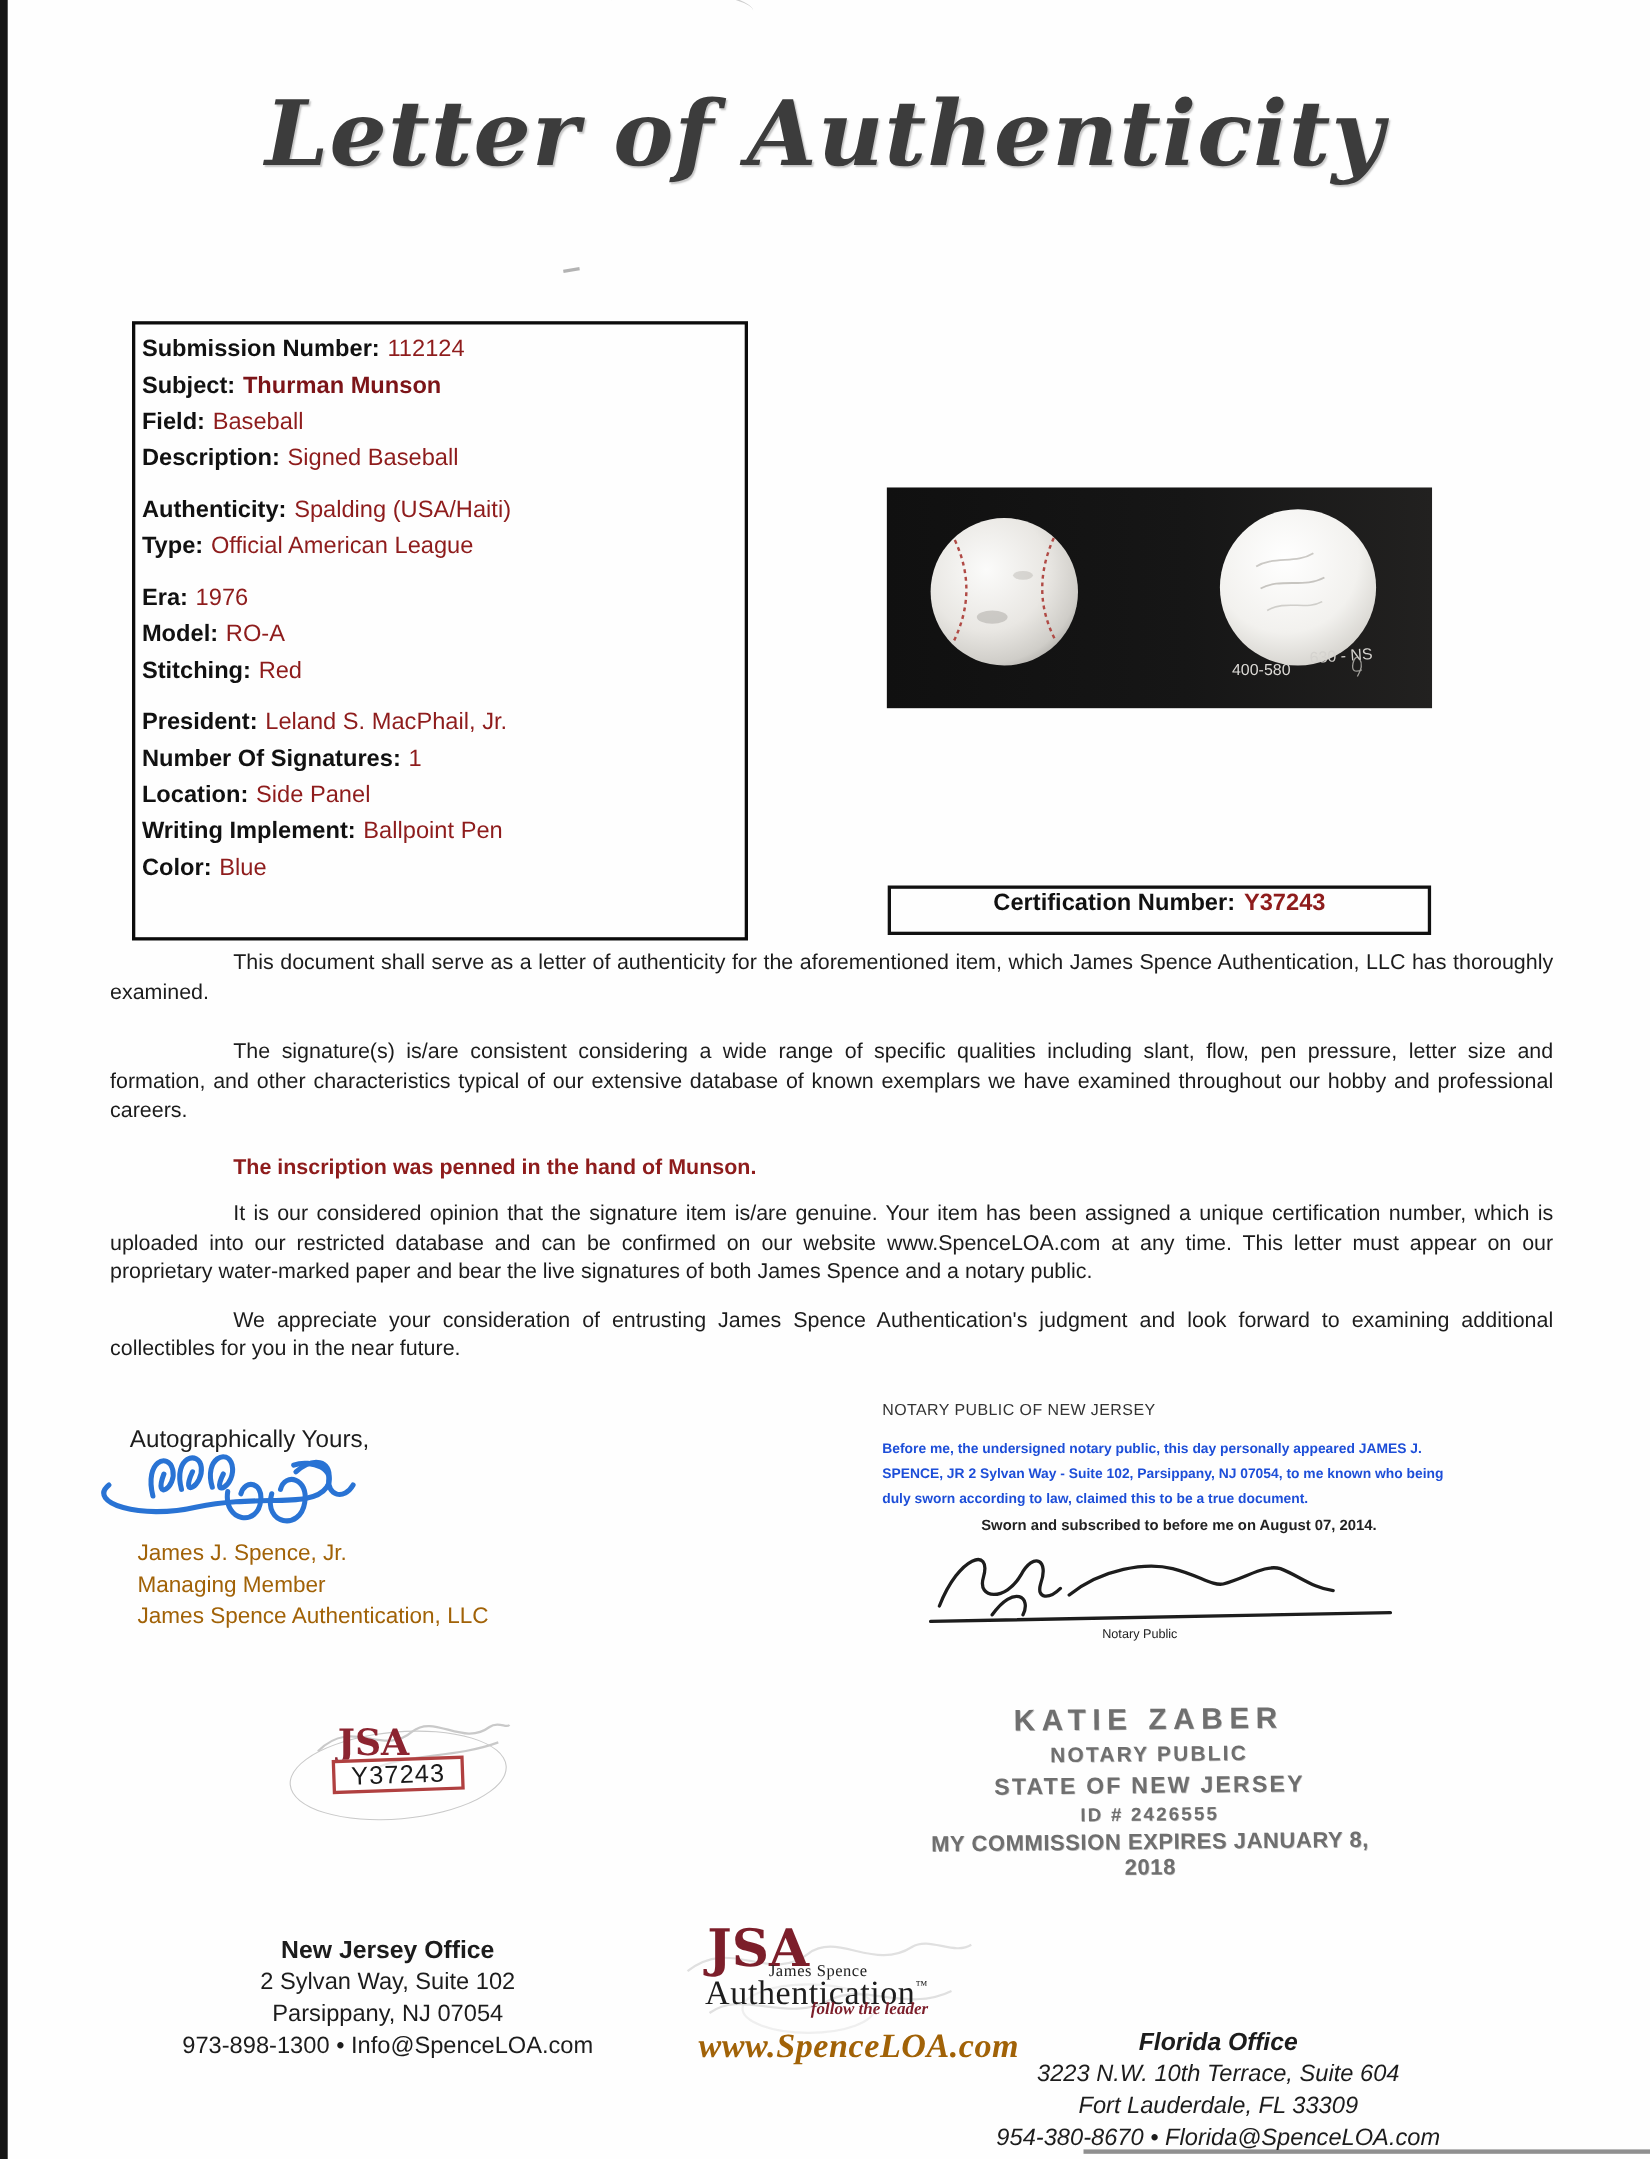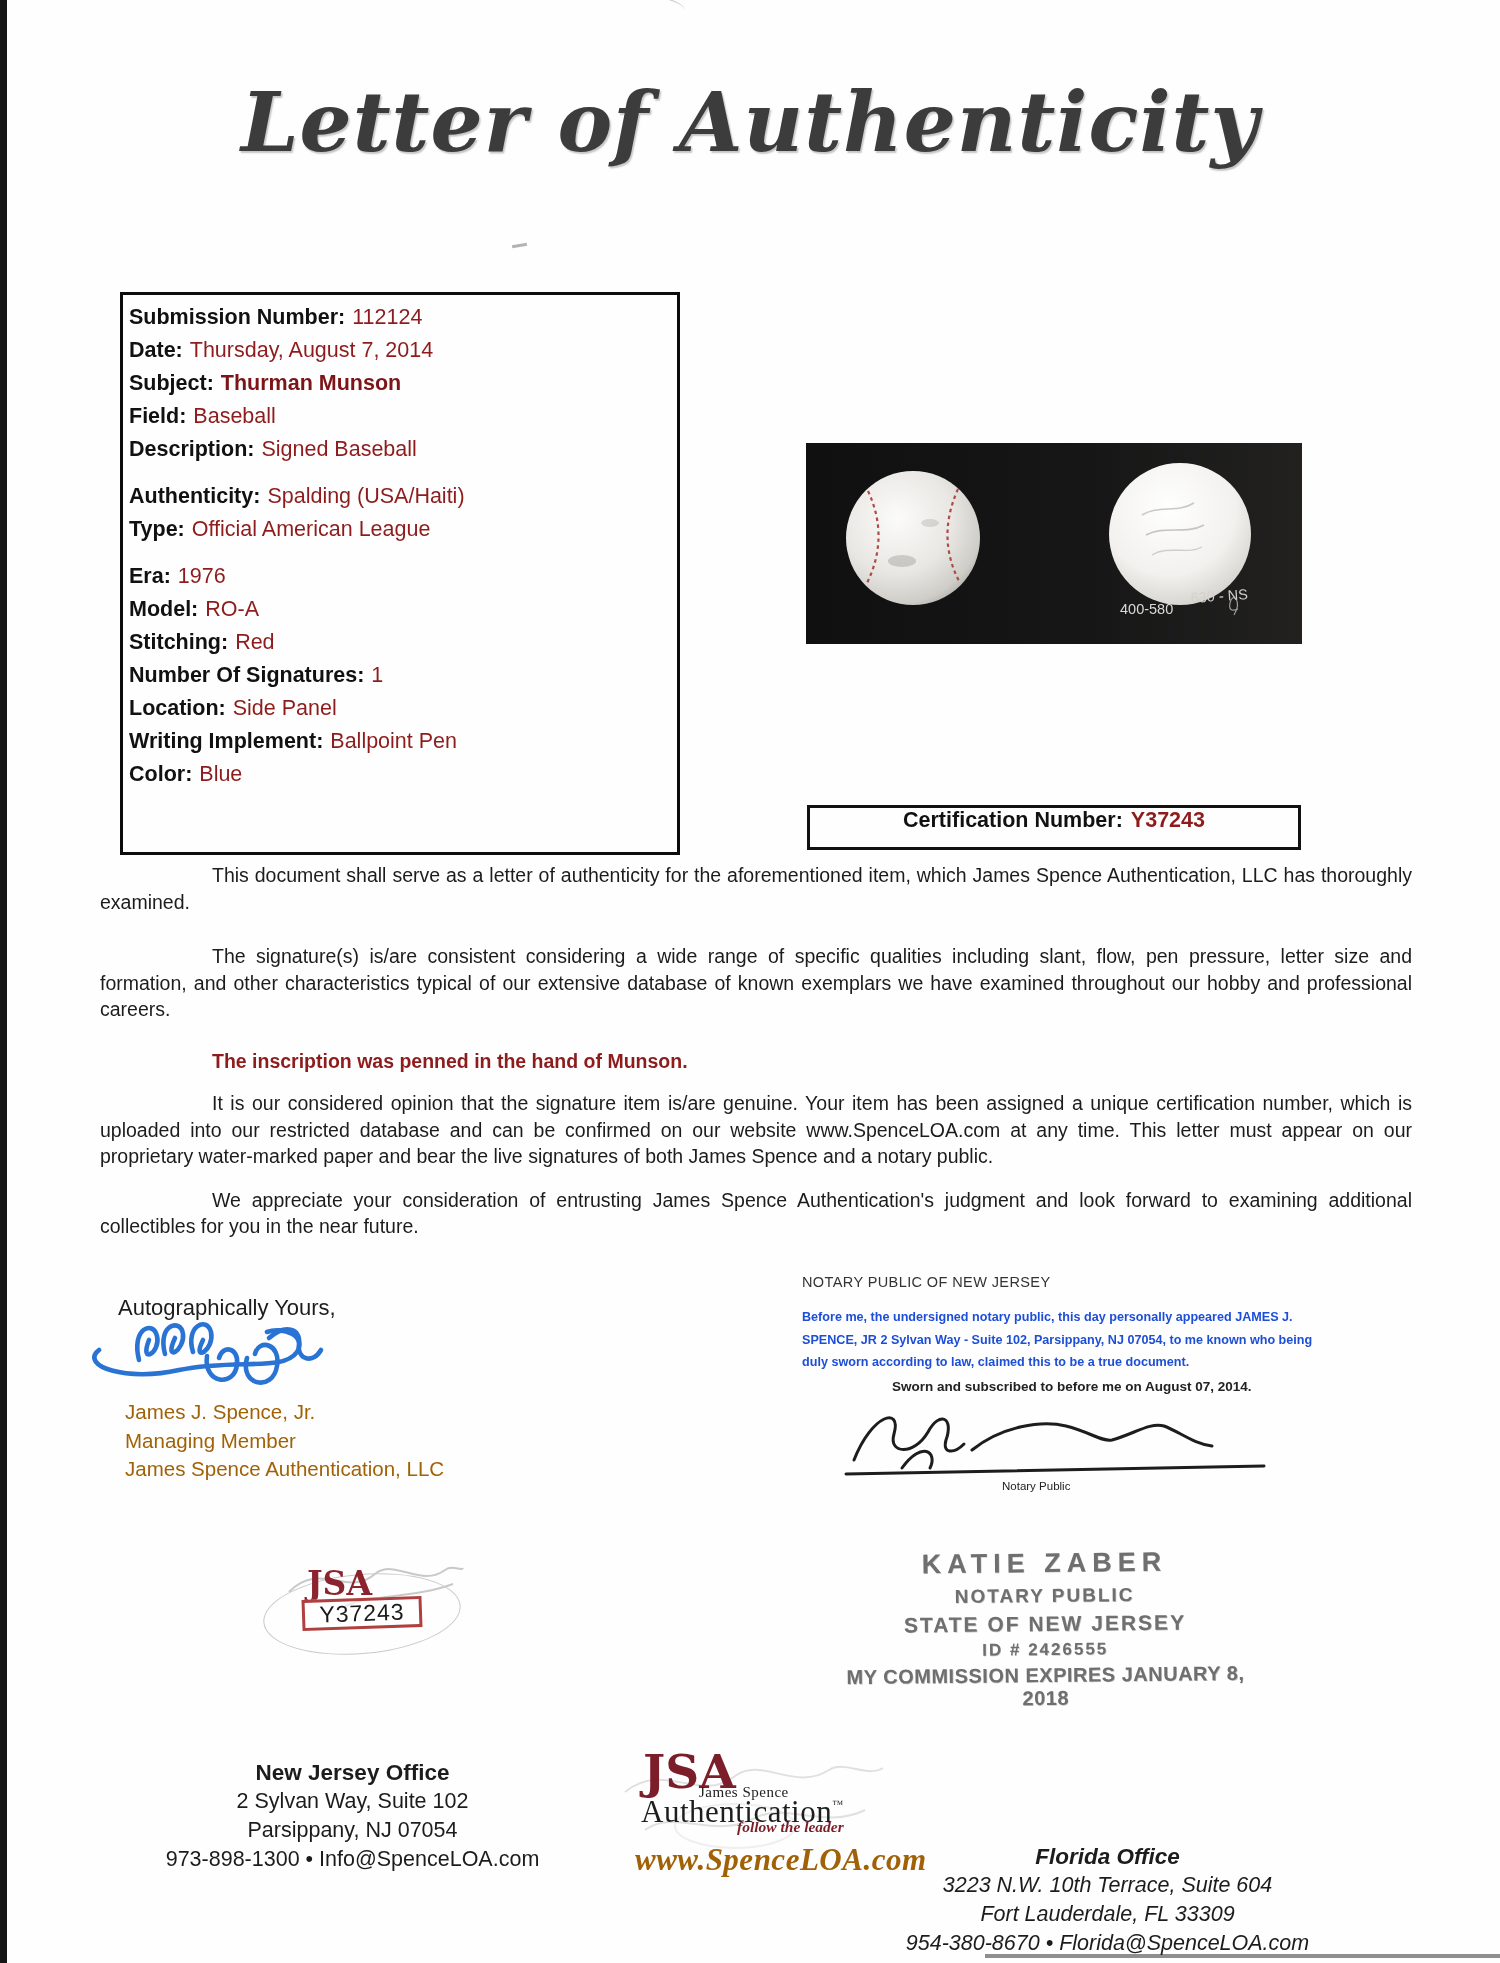--- a/index.html
+++ b/index.html
@@ -116,29 +116,29 @@
 
   <div class="edge-strip"></div>
   <div class="bottom-line"></div>
   <div class="top-arc"></div>
   <div class="tiny-dash"></div>
 
   <div class="doc-title">Letter of Authenticity</div>
 
   <div class="details-box">
     <div class="row"><span class="lbl">Submission Number:</span><span class="val">112124</span></div>
-    <div class="row"><span class="lbl">Date:</span><span class="val">Thursday, August 7, 2014</span></div>
     <div class="row bold-val"><span class="lbl">Subject:</span><span class="val">Thurman Munson</span></div>
     <div class="row"><span class="lbl">Field:</span><span class="val">Baseball</span></div>
     <div class="row"><span class="lbl">Description:</span><span class="val">Signed Baseball</span></div>
     <div class="row gap"><span class="lbl">Authenticity:</span><span class="val">Spalding (USA/Haiti)</span></div>
     <div class="row"><span class="lbl">Type:</span><span class="val">Official American League</span></div>
     <div class="row gap"><span class="lbl">Era:</span><span class="val">1976</span></div>
     <div class="row"><span class="lbl">Model:</span><span class="val">RO-A</span></div>
     <div class="row"><span class="lbl">Stitching:</span><span class="val">Red</span></div>
+    <div class="row gap"><span class="lbl">President:</span><span class="val">Leland S. MacPhail, Jr.</span></div>
     <div class="row"><span class="lbl">Number Of Signatures:</span><span class="val">1</span></div>
     <div class="row"><span class="lbl">Location:</span><span class="val">Side Panel</span></div>
     <div class="row"><span class="lbl">Writing Implement:</span><span class="val">Ballpoint Pen</span></div>
     <div class="row"><span class="lbl">Color:</span><span class="val">Blue</span></div>
   </div>
 
   <div class="photo">
     <svg width="496" height="201" viewBox="0 0 496 201">
       <defs>
         <radialGradient id="ballL" cx="38%" cy="35%" r="75%">

